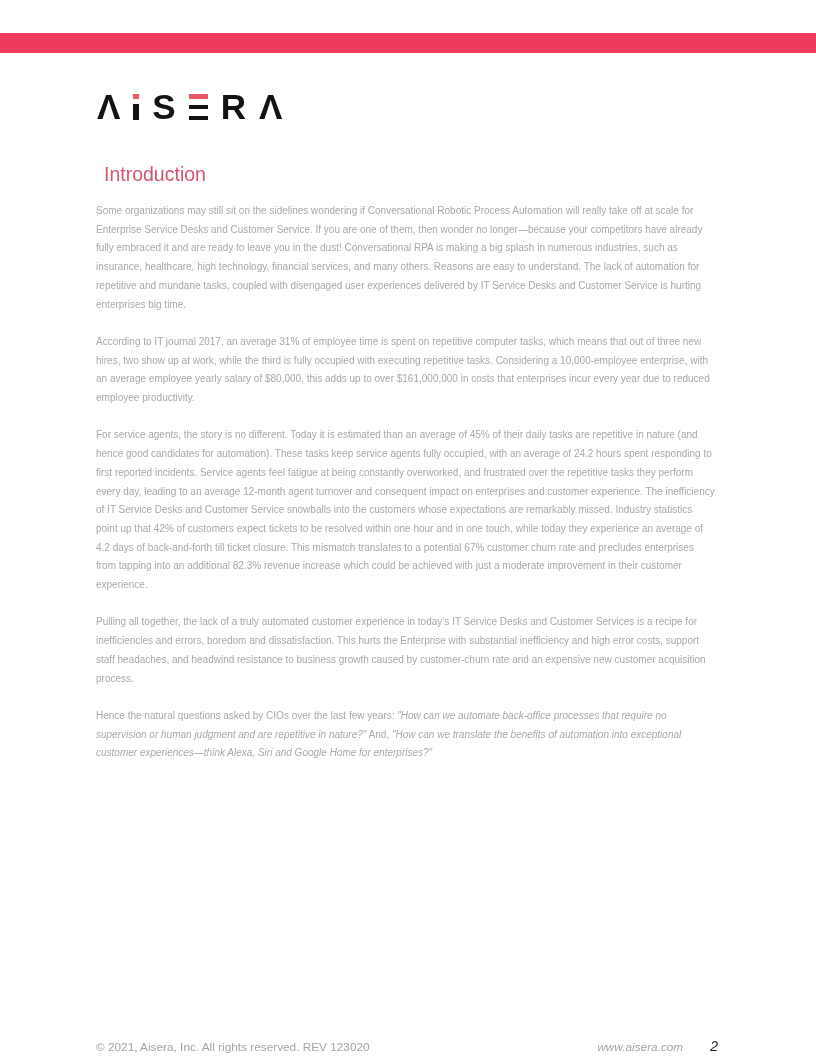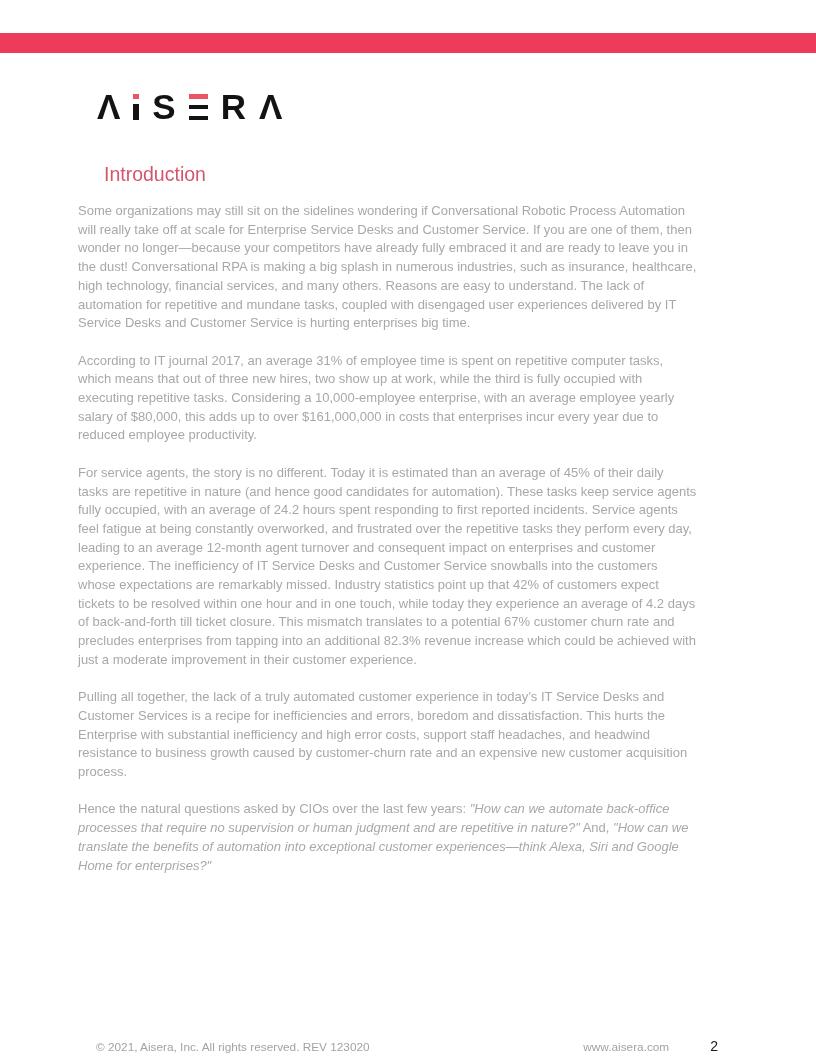--- a/index.html
+++ b/index.html
@@ -14,28 +14,28 @@
   .logo-i{width:6px;height:27px;position:relative;}
   .logo-i .dot{position:absolute;top:1px;left:0;width:6px;height:5px;background:var(--logo-accent,#EC5565);}
   .logo-i .stem{position:absolute;bottom:0;left:0;width:6px;height:16px;background:var(--logo-ink,#131313);}
   .logo-e{width:19px;height:26px;display:flex;flex-direction:column;justify-content:space-between;}
   .logo-e .bar{height:4.5px;width:100%;background:var(--logo-ink,#131313);}
   .logo-e .bar.red{background:var(--logo-accent,#EC5565);}
   
   .heading{position:absolute;top:155px;left:96px;margin:8px;font-size:19.5px;font-weight:400;
     color:var(--heading-red,#D4566C);}
   
-  .content{position:absolute;top:202px;left:78px;width:619px;font-size:13px;line-height:18.7px;
+  .content{position:absolute;top:202px;left:96px;width:619px;font-size:10px;line-height:18.7px;
     color:var(--body-gray,#A8A8A8);}
   .content p{margin:0 0 18.7px 0;}
   .content .it{font-style:italic;}
   
   .footer{position:absolute;top:1038px;left:96px;width:622px;display:flex;justify-content:space-between;
     align-items:baseline;font-size:11.8px;color:var(--footer-gray,#A3A3A3);text-align:right;}
-  .footer-right{display:flex;gap:41px;align-items:baseline;}
+  .footer-right{display:flex;gap:27px;align-items:baseline;font-style:italic;}
   .page-num{font-size:14px;color:var(--page-number-ink,#1C1C1C);}
 </style>
 </head>
 <body>
 
 <div class="page">
 
   <div class="banner"></div>
 
   <div class="logo" title="AISERA">

